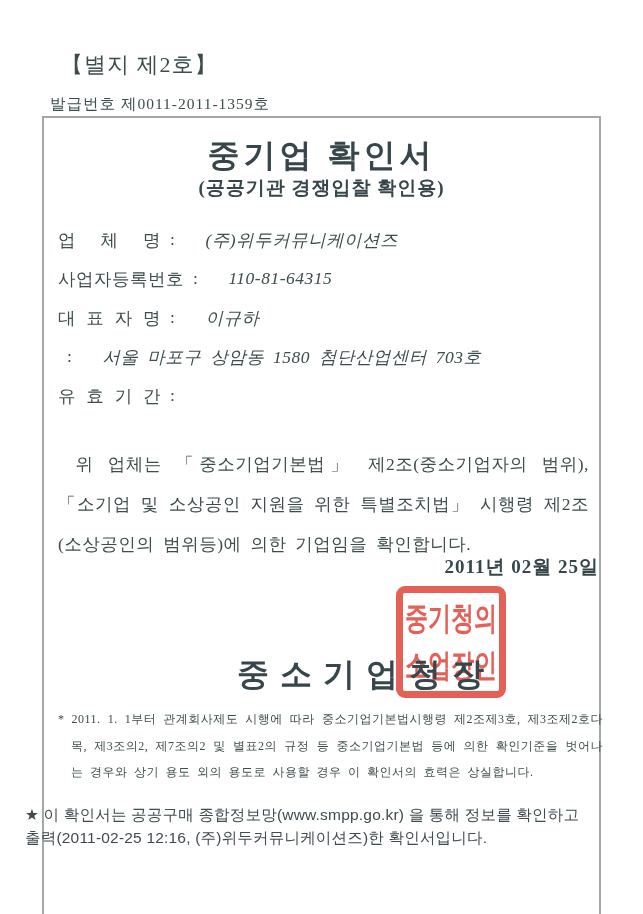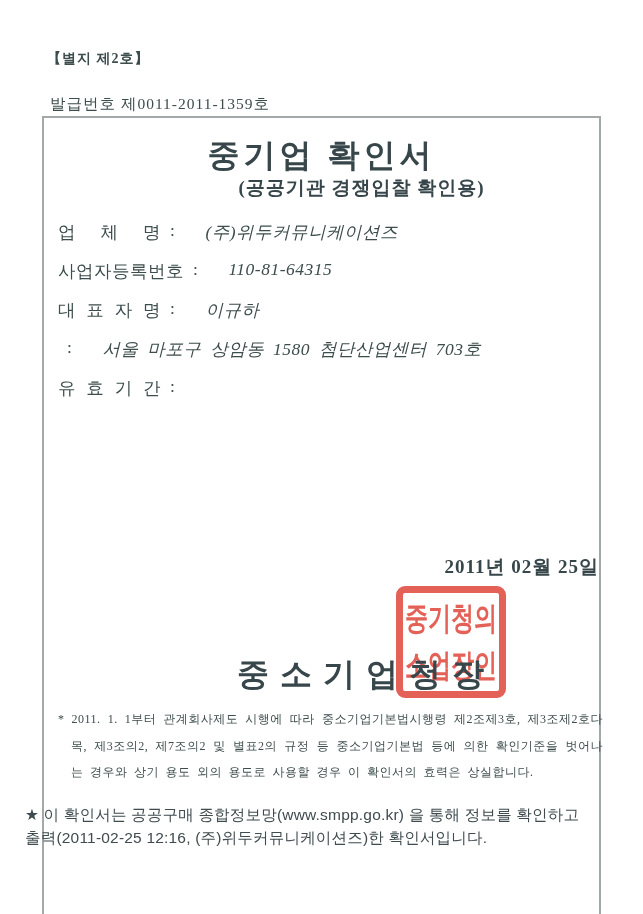--- a/index.html
+++ b/index.html
@@ -13,22 +13,22 @@
     width:643px;height:914px;
     background:#ffffff;
     font-family:"Liberation Serif","DejaVu Serif",serif;
     color:var(--ink);
     position:relative;
     overflow:hidden;
   }
   .page{position:absolute;inset:0;}
 
   .form-ref{
-    position:absolute;left:47px;top:50px;
-    font-size:14px;font-weight:bold;letter-spacing:1px;
+    position:absolute;left:61px;top:50px;
+    font-size:22px;font-weight:normal;letter-spacing:1px;
   }
   .issue-no{
     position:absolute;left:50px;top:94px;
     font-size:15.5px;letter-spacing:1px;
   }
 
   .cert-box{
     position:absolute;left:42px;top:116px;
     width:559px;height:872px;
     border:2px solid var(--border-gray);
@@ -36,28 +36,28 @@
   }
 
   .cert-title{
     position:absolute;left:0;top:16px;width:100%;
     text-align:center;font-size:32px;font-weight:bold;
     letter-spacing:4px;color:var(--ink-dark);
   }
   .cert-subtitle{
     position:absolute;left:0;top:57px;width:100%;
     text-align:center;font-size:19px;font-weight:bold;
-    letter-spacing:1px;color:var(--ink-dark);padding-left:40px;
+    letter-spacing:1px;color:var(--ink-dark);
   }
 
   .fields{
     position:absolute;left:14px;top:102px;right:12px;
   }
   .field-row{
-    height:39px;display:flex;
+    height:39px;display:flex;align-items:center;
     font-size:17.5px;letter-spacing:0.5px;
   }
   .field-label{
     display:inline-block;min-width:103px;
     text-align:justify;text-align-last:justify;
     white-space:nowrap;
   }
   .field-colon{margin-left:9px;}
   .field-value{margin-left:30px;word-spacing:4px;white-space:nowrap;font-style:italic;}
 
@@ -149,20 +149,21 @@
       <div class="field-row">
         <span class="field-colon">:</span>
         <span class="field-value">서울 마포구 상암동 1580 첨단산업센터 703호</span>
       </div>
       <div class="field-row">
         <span class="field-label">유 효 기 간</span>
         <span class="field-colon">:</span>
       </div>
     </div>
 
+    <div class="body-paragraph">위 업체는 「중소기업기본법」 제2조(중소기업자의 범위), 「소기업 및 소상공인 지원을 위한 특별조치법」 시행령 제2조(소상공인의 범위등)에 의한 기업임을 확인합니다.</div>
 
     <div class="issue-date">2011년 02월 25일</div>
 
     <div class="issuer-line">중소기업청장</div>
 
     <div class="seal">
       <span class="seal-char">중</span>
       <span class="seal-char">기</span>
       <span class="seal-char">청</span>
       <span class="seal-char">의</span>

